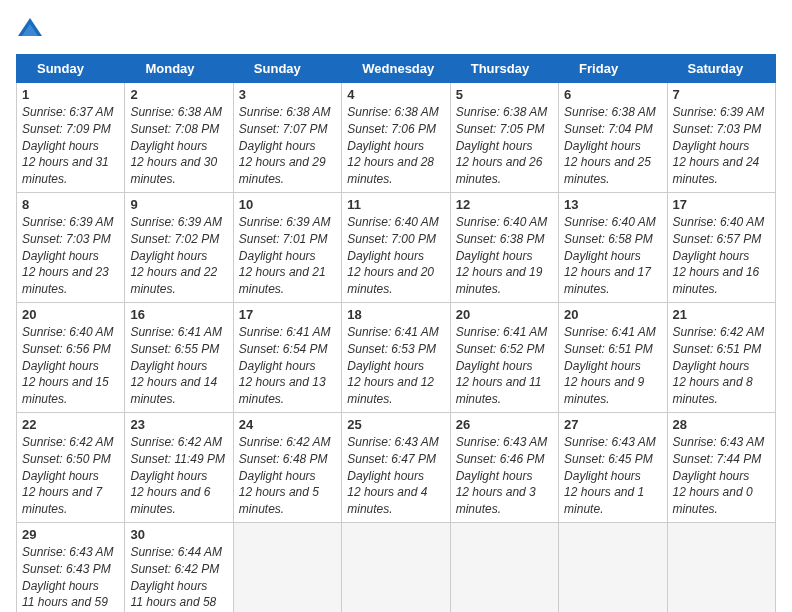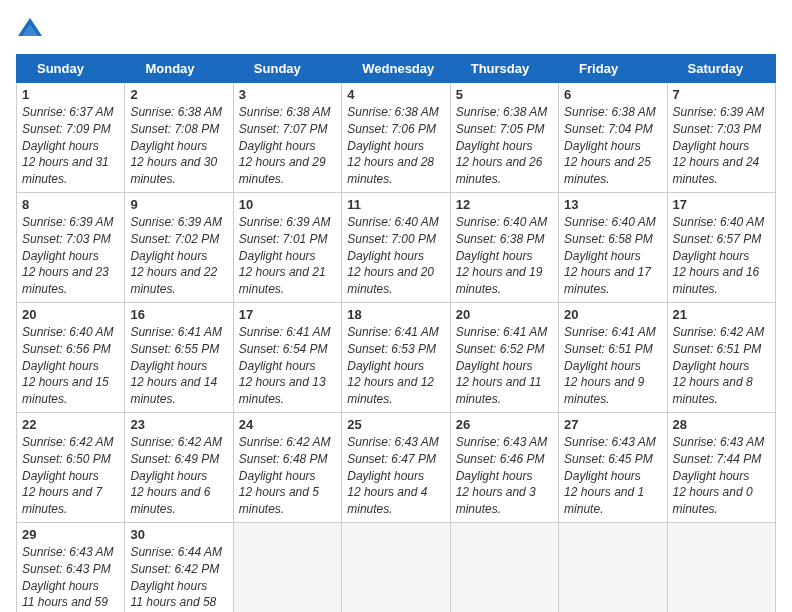--- a/index.html
+++ b/index.html
@@ -327,21 +327,21 @@
           <span>Sunrise: 6:42 AM</span><br>
           <span>Sunset: 6:50 PM</span><br>
           <span>Daylight hours</span><br>
           <span>12 hours and 7 minutes.</span>
         </div>
       </td>
         <td>
         <span class="day-num">23</span>
         <div class="day-info">
           <span>Sunrise: 6:42 AM</span><br>
-          <span>Sunset: 6:49 PM</span><br>
+          <span>Sunset: 11:49 PM</span><br>
           <span>Daylight hours</span><br>
           <span>12 hours and 6 minutes.</span>
         </div>
       </td>
         <td>
         <span class="day-num">24</span>
         <div class="day-info">
           <span>Sunrise: 6:42 AM</span><br>
           <span>Sunset: 6:48 PM</span><br>
           <span>Daylight hours</span><br>

